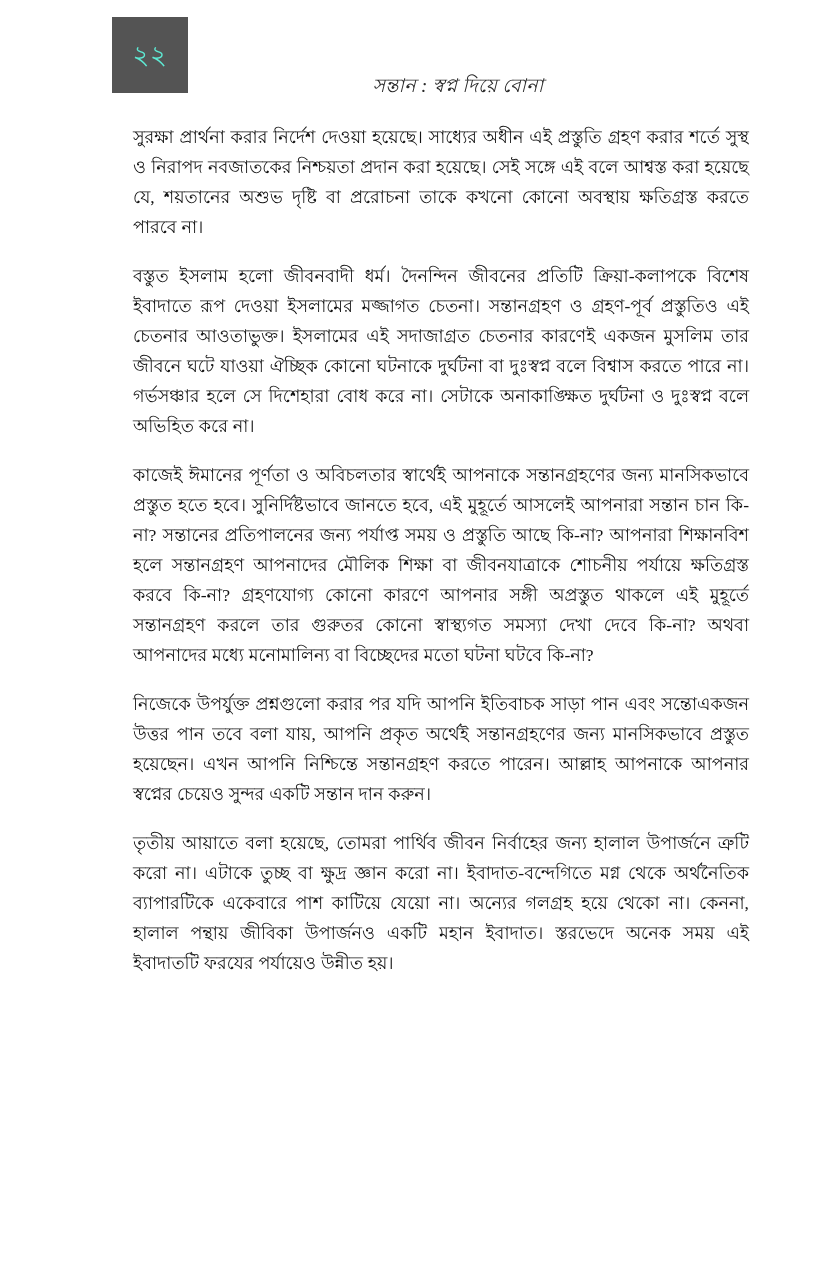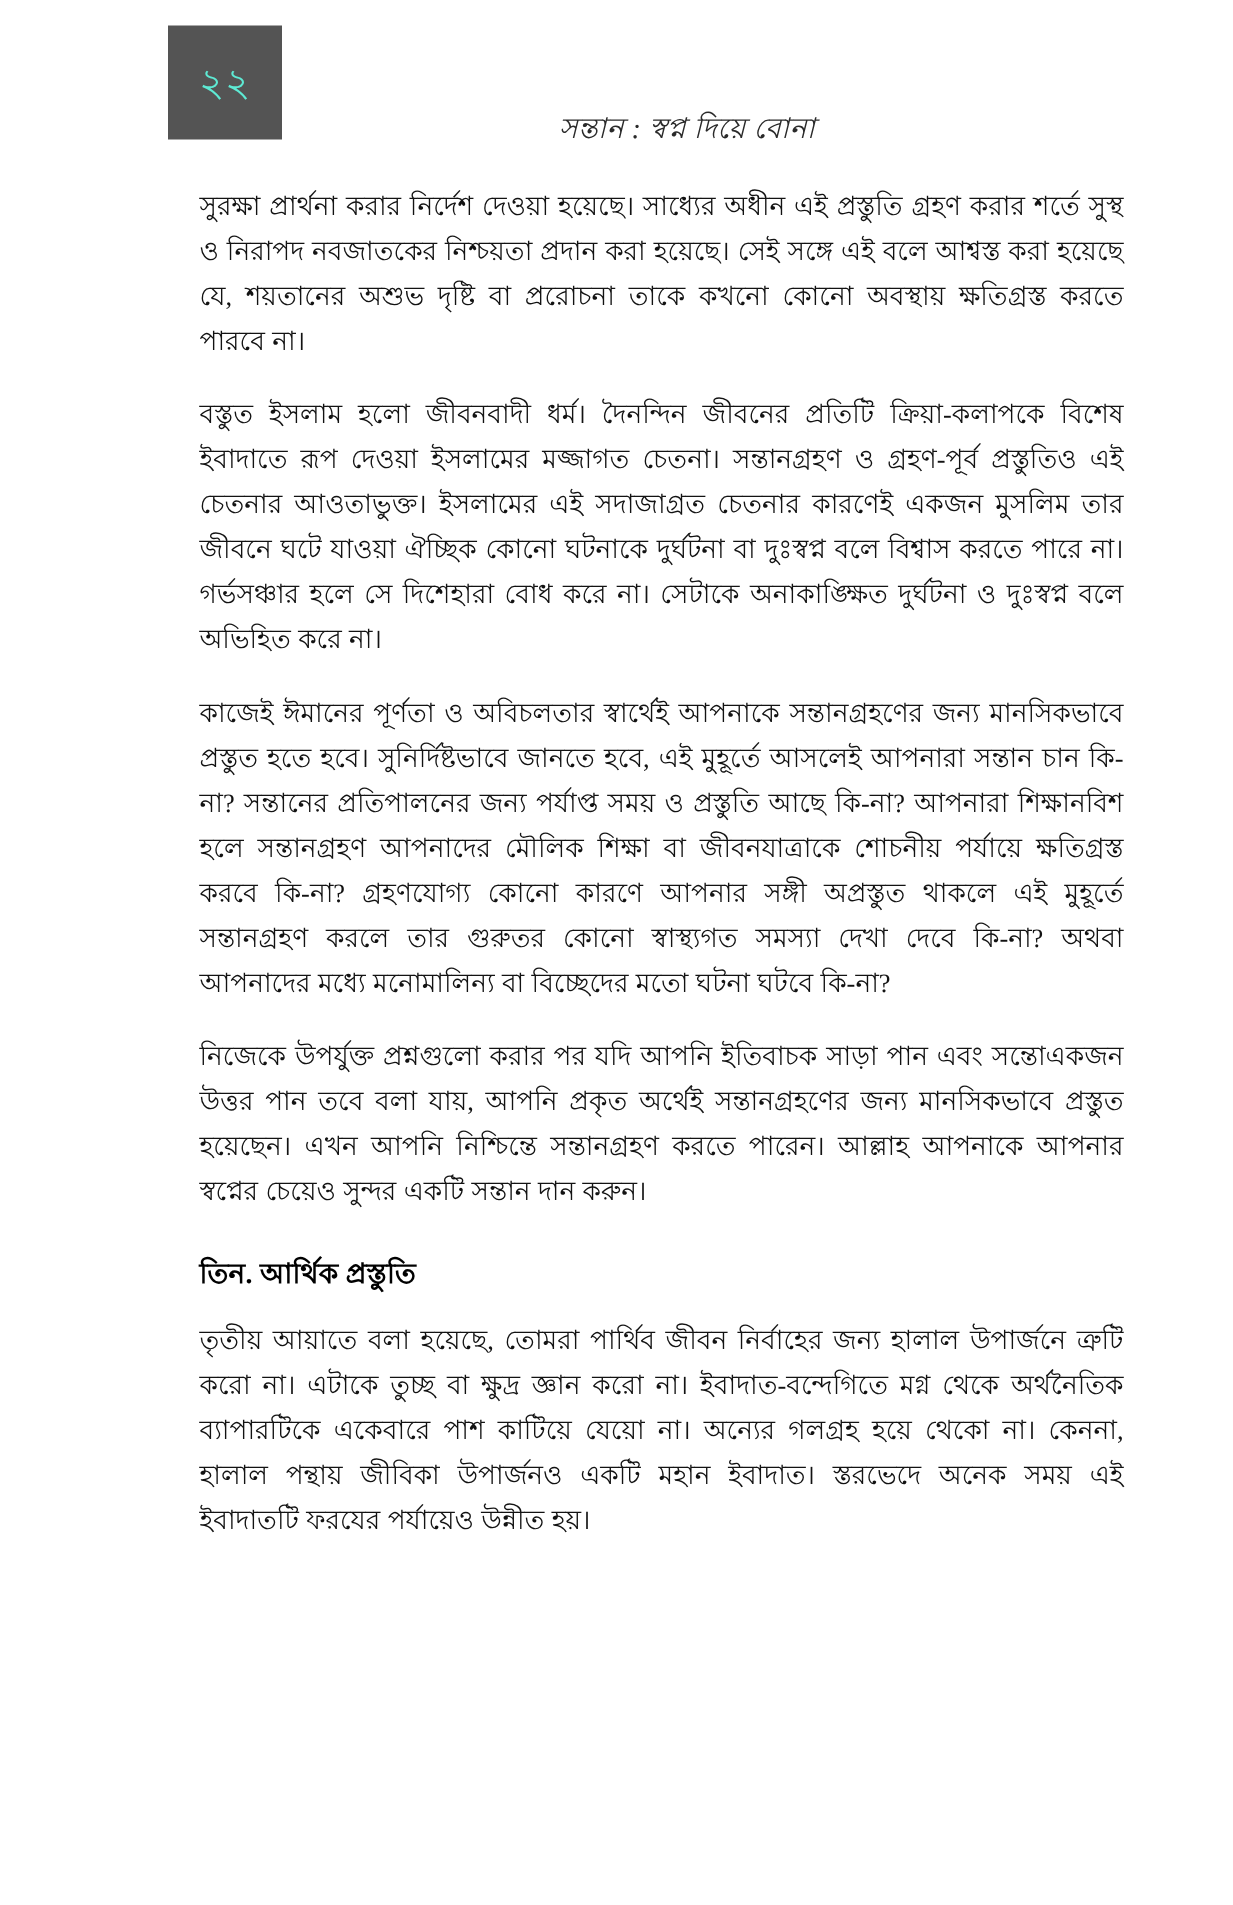--- a/index.html
+++ b/index.html
@@ -114,18 +114,17 @@
   <div class="content">
 
     <p class="body-para">সুরক্ষা প্রার্থনা করার নির্দেশ দেওয়া হয়েছে। সাধ্যের অধীন এই প্রস্তুতি গ্রহণ করার শর্তে সুস্থ ও নিরাপদ নবজাতকের নিশ্চয়তা প্রদান করা হয়েছে। সেই সঙ্গে এই বলে আশ্বস্ত করা হয়েছে যে, শয়তানের অশুভ দৃষ্টি বা প্ররোচনা তাকে কখনো কোনো অবস্থায় ক্ষতিগ্রস্ত করতে পারবে না।</p>
 
     <p class="body-para">বস্তুত ইসলাম হলো জীবনবাদী ধর্ম। দৈনন্দিন জীবনের প্রতিটি ক্রিয়া-কলাপকে বিশেষ ইবাদাতে রূপ দেওয়া ইসলামের মজ্জাগত চেতনা। সন্তানগ্রহণ ও গ্রহণ-পূর্ব প্রস্তুতিও এই চেতনার আওতাভুক্ত। ইসলামের এই সদাজাগ্রত চেতনার কারণেই একজন মুসলিম তার জীবনে ঘটে যাওয়া ঐচ্ছিক কোনো ঘটনাকে দুর্ঘটনা বা দুঃস্বপ্ন বলে বিশ্বাস করতে পারে না। গর্ভসঞ্চার হলে সে দিশেহারা বোধ করে না। সেটাকে অনাকাঙ্ক্ষিত দুর্ঘটনা ও দুঃস্বপ্ন বলে অভিহিত করে না।</p>
 
     <p class="body-para">কাজেই ঈমানের পূর্ণতা ও অবিচলতার স্বার্থেই আপনাকে সন্তানগ্রহণের জন্য মানসিকভাবে প্রস্তুত হতে হবে। সুনির্দিষ্টভাবে জানতে হবে, এই মুহূর্তে আসলেই আপনারা সন্তান চান কি-না? সন্তানের প্রতিপালনের জন্য পর্যাপ্ত সময় ও প্রস্তুতি আছে কি-না? আপনারা শিক্ষানবিশ হলে সন্তানগ্রহণ আপনাদের মৌলিক শিক্ষা বা জীবনযাত্রাকে শোচনীয় পর্যায়ে ক্ষতিগ্রস্ত করবে কি-না? গ্রহণযোগ্য কোনো কারণে আপনার সঙ্গী অপ্রস্তুত থাকলে এই মুহূর্তে সন্তানগ্রহণ করলে তার গুরুতর কোনো স্বাস্থ্যগত সমস্যা দেখা দেবে কি-না? অথবা আপনাদের মধ্যে মনোমালিন্য বা বিচ্ছেদের মতো ঘটনা ঘটবে কি-না?</p>
 
     <p class="body-para">নিজেকে উপর্যুক্ত প্রশ্নগুলো করার পর যদি আপনি ইতিবাচক সাড়া পান এবং সন্তোএকজন উত্তর পান তবে বলা যায়, আপনি প্রকৃত অর্থেই সন্তানগ্রহণের জন্য মানসিকভাবে প্রস্তুত হয়েছেন। এখন আপনি নিশ্চিন্তে সন্তানগ্রহণ করতে পারেন। আল্লাহ আপনাকে আপনার স্বপ্নের চেয়েও সুন্দর একটি সন্তান দান করুন।</p>
 
-    <h2 class="section-heading">তিন. আর্থিক প্রস্তুতি</h2>
 
     <p class="body-para">তৃতীয় আয়াতে বলা হয়েছে, তোমরা পার্থিব জীবন নির্বাহের জন্য হালাল উপার্জনে ত্রুটি করো না। এটাকে তুচ্ছ বা ক্ষুদ্র জ্ঞান করো না। ইবাদাত-বন্দেগিতে মগ্ন থেকে অর্থনৈতিক ব্যাপারটিকে একেবারে পাশ কাটিয়ে যেয়ো না। অন্যের গলগ্রহ হয়ে থেকো না। কেননা, হালাল পন্থায় জীবিকা উপার্জনও একটি মহান ইবাদাত। স্তরভেদে অনেক সময় এই ইবাদাতটি ফরযের পর্যায়েও উন্নীত হয়।</p>
 
   </div>
 </div>
 
 </body></html>

